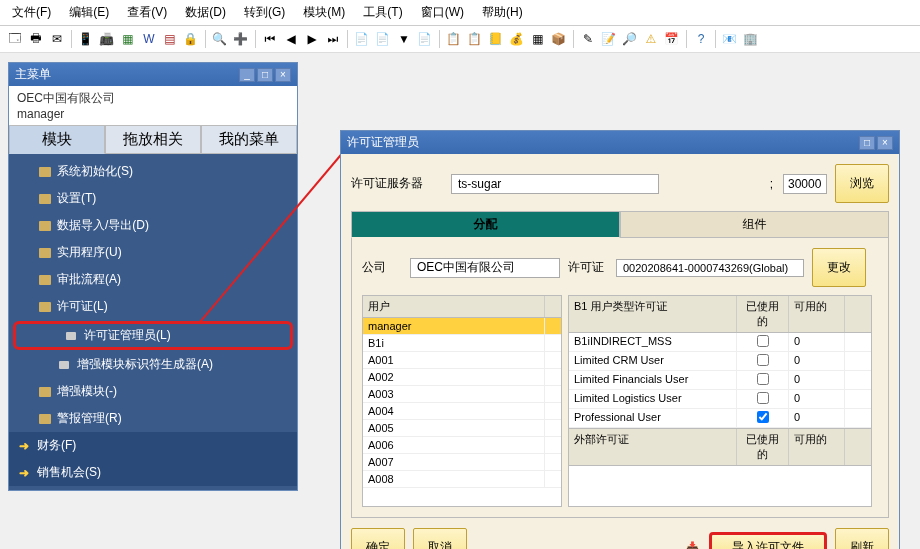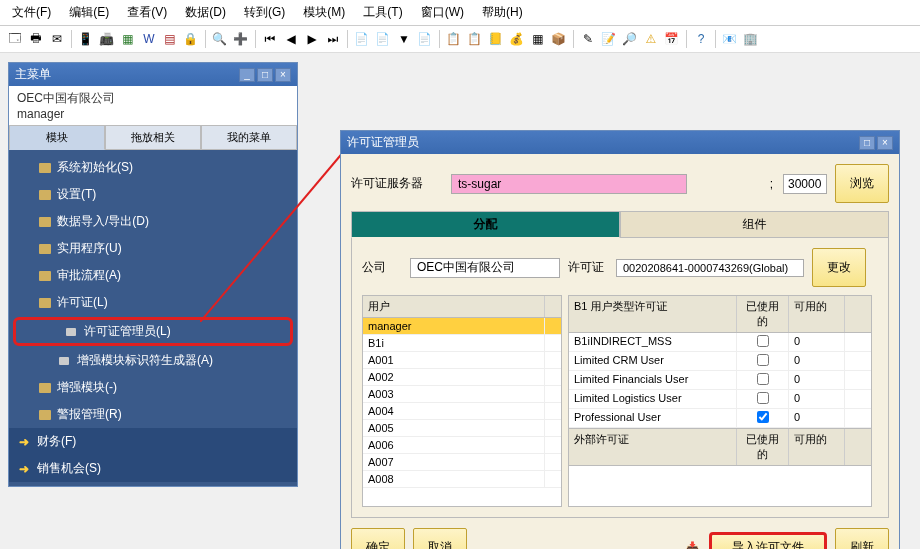--- a/index.html
+++ b/index.html
@@ -14,39 +14,39 @@
 .tool-icon { width: 18px; height: 18px; display: inline-flex; align-items: center; justify-content: center; cursor: pointer; border: 1px solid transparent; border-radius: 2px; }
 .tool-sep { width: 1px; height: 18px; background: #ccc; margin: 0 2px; }
 
 
 .main-menu-panel { position: absolute; left: 8px; top: 62px; width: 290px; border: 1px solid #6a8cbb; background: #fff; }
 .panel-titlebar { background: linear-gradient(#4a7ac0, #3a6ab0); color: #fff; padding: 3px 6px; display: flex; align-items: center; font-size: 12px; }
 .panel-titlebar .spacer { flex: 1; }
 .panel-btn { width: 16px; height: 14px; background: #7a9cd0; margin-left: 2px; border: 1px solid #5a7cb0; cursor: pointer; display: inline-flex; align-items: center; justify-content: center; font-size: 10px; color: #fff; }
 .company-info { padding: 4px 8px; background: #fff; color: #333; }
 .menu-tabs { display: flex; background: #e8ecf4; }
-.menu-tab { flex: 1; padding: 4px 8px; text-align: center; border: 1px solid #bbb; background: #dde4ee; cursor: pointer; font-size: 11px; }
+.menu-tab { flex: 1; padding: 4px 8px; text-align: center; border: 1px solid #bbb; background: #dde4ee; cursor: pointer; font-size: 15px; }
 .menu-tab.active { background: #c7d5e8; border-bottom: 1px solid #c7d5e8; }
 .tree { background: #3a5a8a; color: #fff; padding: 4px 0; max-height: 360px; overflow-y: auto; }
 .tree-item { padding: 5px 8px 5px 28px; cursor: pointer; display: flex; align-items: center; gap: 6px; position: relative; text-align: right; }
 .tree-item .folder-ico { position: absolute; left: 10px; width: 12px; height: 10px; background: #d0b060; border-radius: 1px; }
 .tree-item.level2 { padding-left: 48px; }
 .tree-item.level2 .folder-ico { left: 30px; }
 .tree-item.level3 { padding-left: 68px; }
 .tree-item.level3 .folder-ico { left: 50px; width: 10px; height: 8px; background: #ccc; }
 .tree-item.boxed { border: 3px solid #e02020; border-radius: 6px; margin: 1px 4px; padding-top: 3px; padding-bottom: 3px; }
 .tree-item.financial, .tree-item.sales { background: #2a4a7a; }
 .tree-item .arrow-ico { position: absolute; left: 10px; color: #ffd040; font-weight: bold; }
 
 
 .license-panel { position: absolute; left: 340px; top: 130px; width: 560px; border: 1px solid #6a8cbb; background: #f5f0e0; }
 .license-body { padding: 10px; background: #f5f0e0; }
 .server-row { display: flex; align-items: center; gap: 8px; margin-bottom: 8px; }
 .server-row label { width: 92px; }
-.server-input { background: #f9a8d4; border: 1px solid #aaa; padding: 2px 6px; width: 236px; }
+.server-input { background: #ffffff; border: 1px solid #aaa; padding: 2px 6px; width: 208px; }
 .server-semi { padding: 0 2px; }
 .port-input { border: 1px solid #aaa; padding: 2px 4px; width: 44px; text-align: left; background: #fff; }
 .btn { background: linear-gradient(#fef4c8, #f8e488); border: 1px solid #c0a030; padding: 10px 14px; cursor: pointer; border-radius: 2px; }
 
 .license-tabs { display: flex; margin-top: 6px; }
 .license-tab { flex: 1; padding: 4px; text-align: center; border: 1px solid #bbb; background: #e8e0c8; cursor: pointer; }
 .license-tab.active { background: #0f766e; border-bottom-color: #f5f0e0; font-weight: bold; }
 .tab-content { border: 1px solid #bbb; border-top: none; padding: 10px; background: #f5f0e0; }
 
 .company-row { display: flex; align-items: center; gap: 8px; margin-bottom: 8px; }

